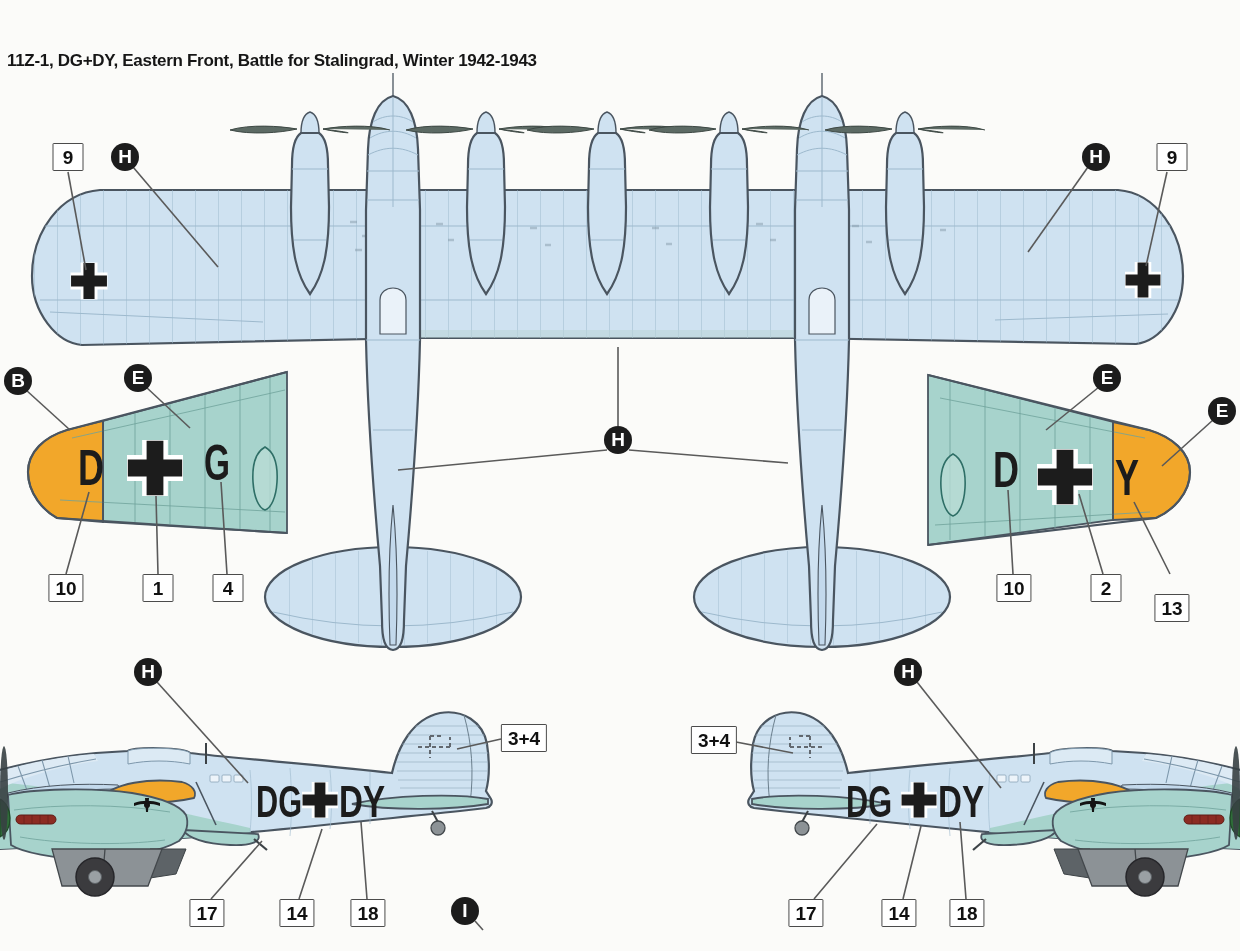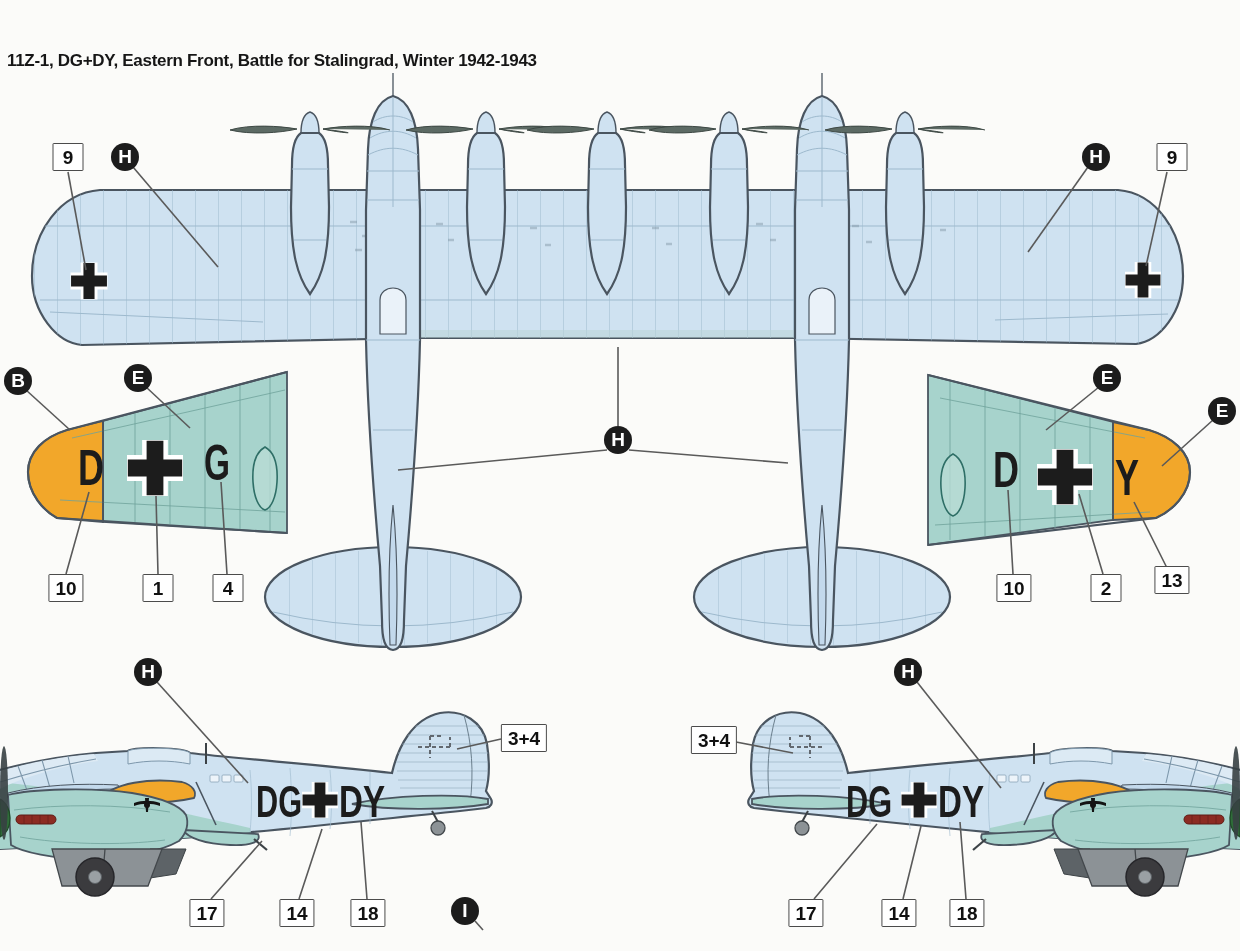--- a/index.html
+++ b/index.html
@@ -225,21 +225,21 @@
   <div class="ccirc" style="left:18px;top:381px">B</div>
   <div class="ccirc" style="left:138px;top:378px">E</div>
   <div class="cbox" style="left:66px;top:588px">10</div>
   <div class="cbox" style="left:158px;top:588px">1</div>
   <div class="cbox" style="left:228px;top:588px">4</div>
 
   <div class="ccirc" style="left:1107px;top:378px">E</div>
   <div class="ccirc" style="left:1222px;top:411px">E</div>
   <div class="cbox" style="left:1014px;top:588px">10</div>
   <div class="cbox" style="left:1106px;top:588px">2</div>
-  <div class="cbox" style="left:1172px;top:580px">13</div>
+  <div class="cbox" style="left:1172px;top:608px">13</div>
 
   <div class="ccirc" style="left:148px;top:672px">H</div>
   <div class="cbox" style="left:524px;top:738px">3+4</div>
   <div class="cbox" style="left:207px;top:913px">17</div>
   <div class="cbox" style="left:297px;top:913px">14</div>
   <div class="cbox" style="left:368px;top:913px">18</div>
   <div class="ccirc" style="left:465px;top:911px">I</div>
 
   <div class="cbox" style="left:714px;top:740px">3+4</div>
   <div class="ccirc" style="left:908px;top:672px">H</div>

